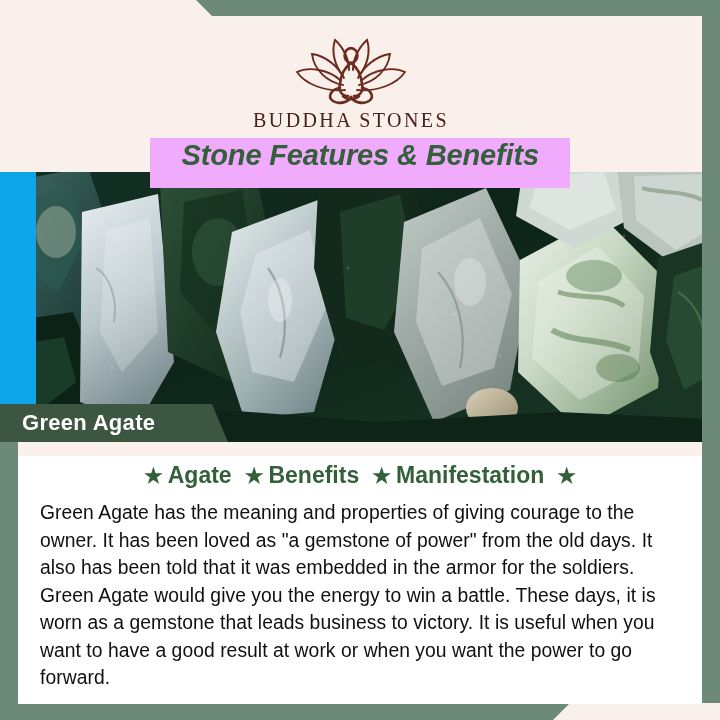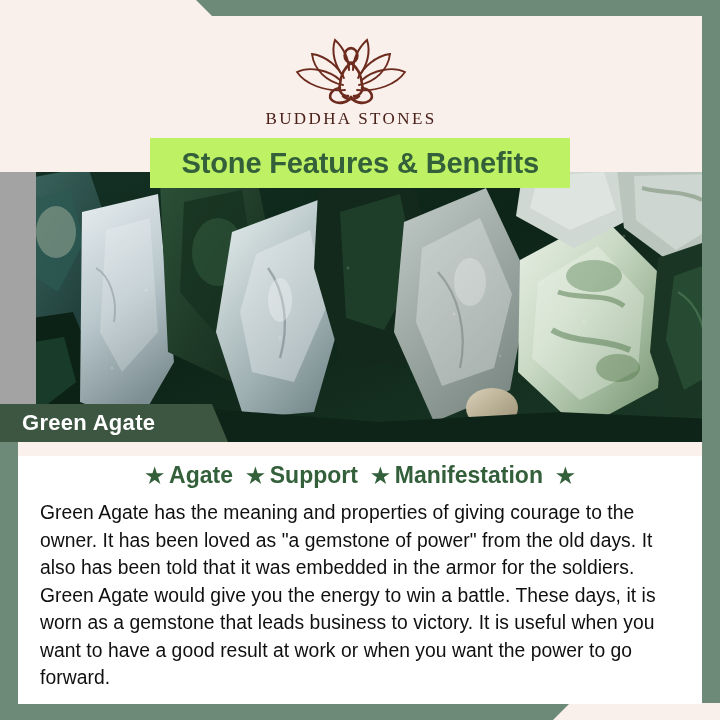--- a/index.html
+++ b/index.html
@@ -47,50 +47,51 @@
   }
 
   #logo-block {
     position:absolute; left:0; right:0; top:14px;
     display:flex; flex-direction:column; align-items:center;
   }
   #lotus { display:block; }
   #brand-name {
     margin-top:1px;
     font-family:"Liberation Serif", serif;
-    font-size:17px;
+    font-size:20px;
     letter-spacing:2.4px;
     color:#4a2019;
     font-weight:400;
   }
 
   
   #title-plate {
     position:absolute;
     left:150px; top:122px; width:420px; height:50px;
-    background:#bef264;
-    display:flex; align-items:center; justify-content:center;
+    background:#f0abfc;
+    display:flex; justify-content:center;
     z-index:4;
+    font-style:italic;
   }
   #page-title {
     font-family:"Liberation Sans Narrow","Liberation Sans",sans-serif;
     font-weight:bold;
     font-size:30px;
     color:#33603a;
     letter-spacing:-0.2px;
     transform:scaleX(0.97);
     white-space:nowrap;
   }
 
   
   #photo {
     position:relative;
     height:270px;
     overflow:hidden;
-    background:#a3a3a3;
+    background:#0ea5e9;
     padding-left:36px;
   }
   #photo svg { display:block; width:100%; height:100%; }
 
   
   #stone-banner {
     position:absolute; left:0; bottom:0; height:38px; width:228px;
     background:#3c5641;
     clip-path:polygon(0 0, 212px 0, 228px 38px, 0 38px);
     display:flex; align-items:center;
@@ -309,21 +310,21 @@
       <div id="pink-strip"></div>
 
       <div id="content">
         <div id="benefits">
           <span class="benefit">
             <span class="star">★</span>
             <span>Agate</span>
           </span>
           <span class="benefit">
             <span class="star">★</span>
-            <span>Support</span>
+            <span>Benefits</span>
           </span>
           <span class="benefit">
             <span class="star">★</span>
             <span>Manifestation</span>
           </span>
           <span class="benefit">
             <span class="star">★</span>
           </span>
         </div>
 

